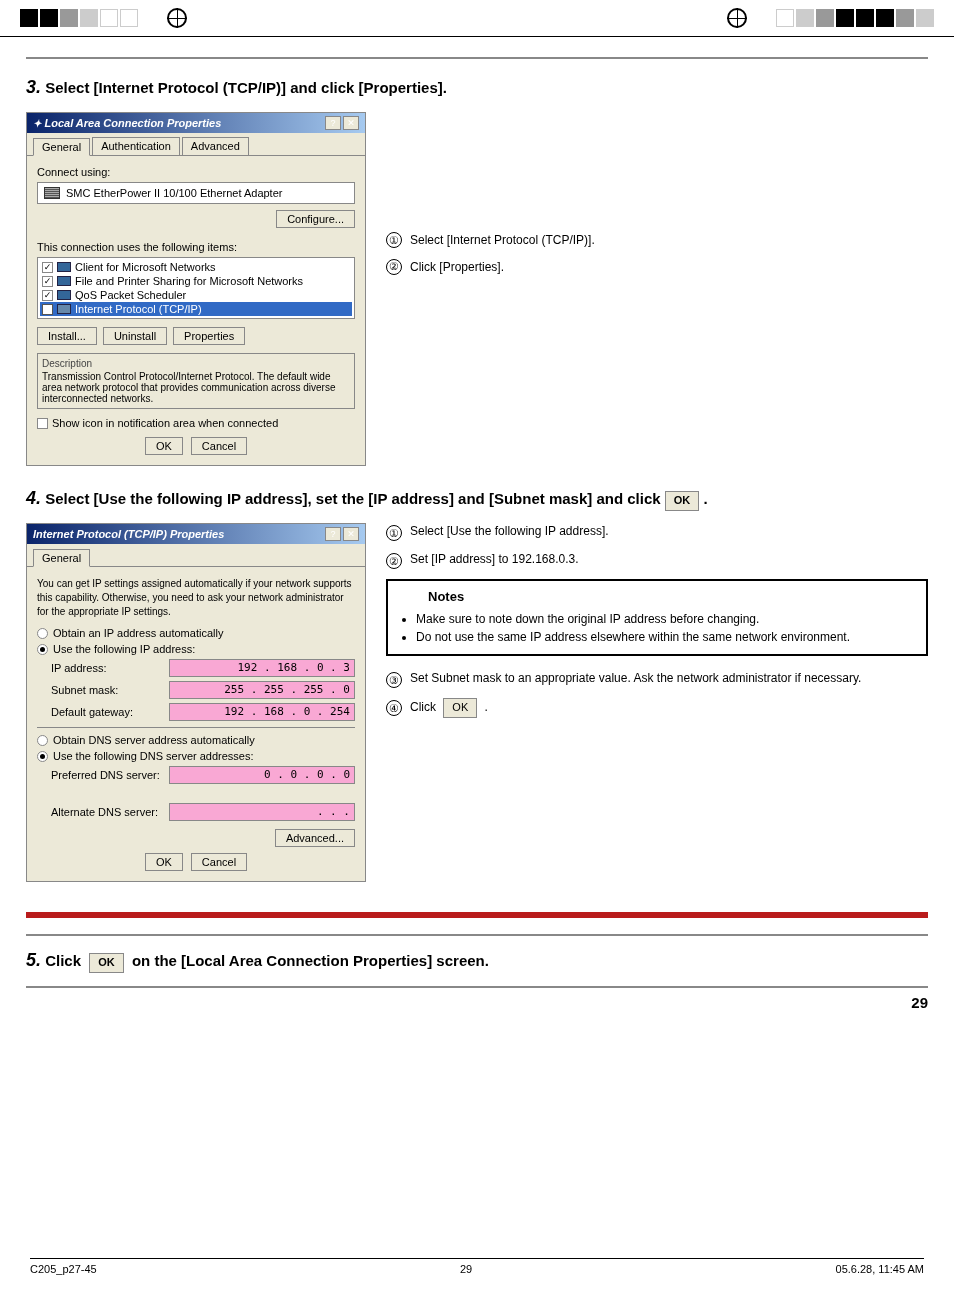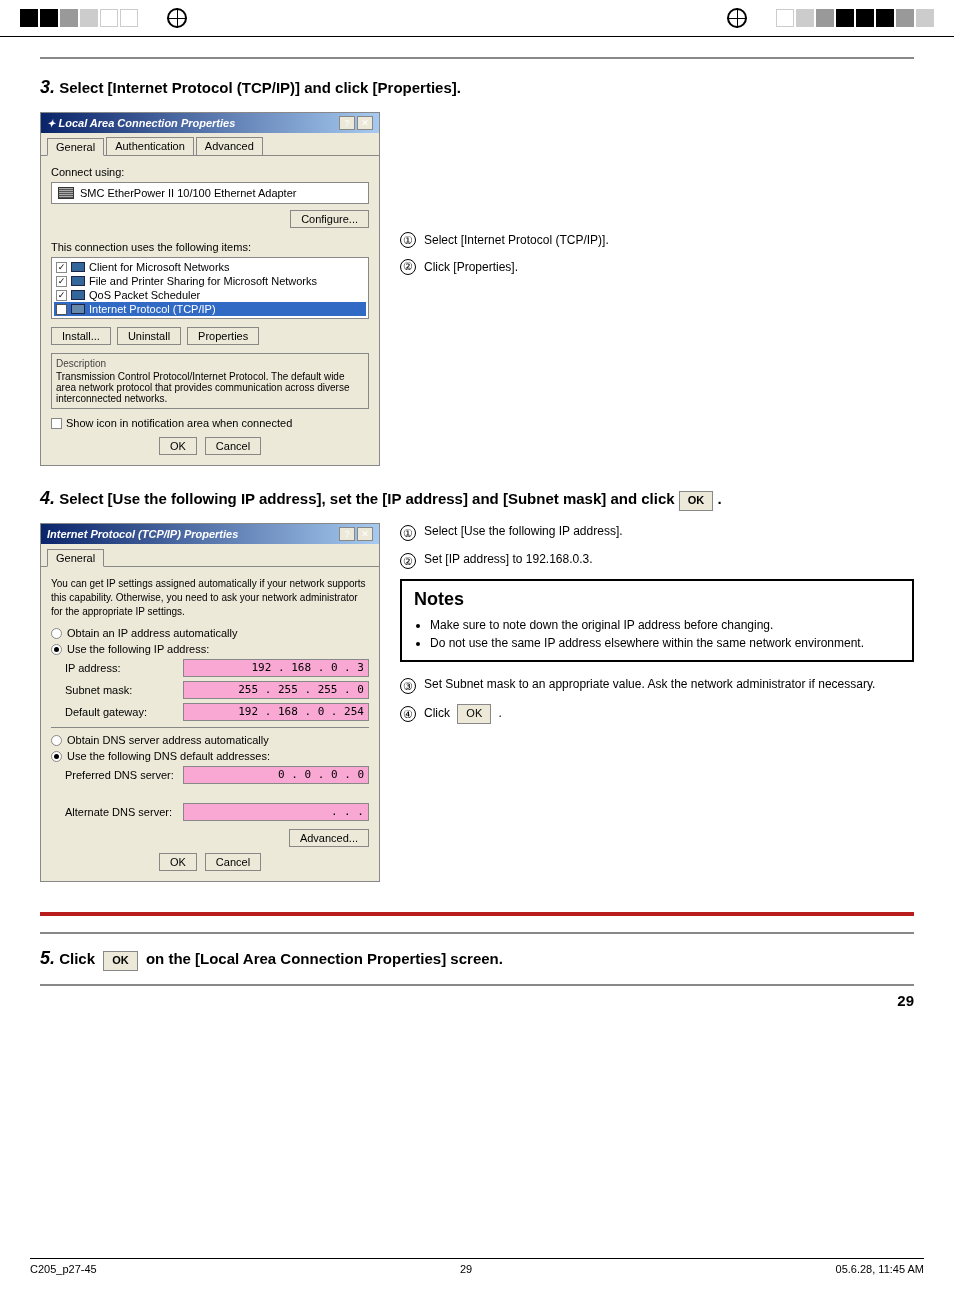--- a/index.html
+++ b/index.html
@@ -45,21 +45,21 @@
     }
     .crosshair-circle::before, .crosshair-circle::after {
       content: '';
       position: absolute;
       background: #000;
     }
     .crosshair-circle::before { width: 1px; height: 20px; left: 8px; top: -2px; }
     .crosshair-circle::after { width: 20px; height: 1px; top: 8px; left: -2px; }
 
     .main-content {
-      padding: 20px 40px;
+      padding: 20px 26px;
     }
 
     
     .step-heading {
       font-size: 15px;
       font-weight: bold;
       margin-bottom: 12px;
       line-height: 1.4;
     }
     .step-num {
@@ -232,22 +232,23 @@
     }
     .callout-text { font-size: 12px; line-height: 1.4; }
 
     .notes-box {
       border: 2px solid #000;
       padding: 8px 12px;
       margin-top: 10px;
     }
     .notes-title {
       font-weight: bold;
-      font-size: 18px;
+      font-size: 13px;
       margin-bottom: 6px;
+      margin-left: 28px;
     }
     .notes-list {
       list-style: disc;
       padding-left: 16px;
       font-size: 12px;
       line-height: 1.5;
     }
 
     
     .win-dialog2 {
@@ -344,21 +345,21 @@
     .inline-ok-btn {
       border: 1px solid #888;
       background: #ece9d8;
       padding: 1px 8px;
       font-size: 11px;
       font-family: 'Tahoma', Arial, sans-serif;
       display: inline-block;
     }
 
     .top-rule { border-top: 2px solid #888; margin-bottom: 16px; }
-    .bottom-rule { border-bottom: 4px solid #b91c1c; margin-top: 16px; padding-bottom: 10px; }
+    .bottom-rule { border-bottom: 6px solid #b91c1c; margin-top: 16px; padding-bottom: 10px; }
   </style>
 </head>
 <body>
 
 <div class="header-bar">
   <div class="checker-block">
     <div class="checker-cell black"></div>
     <div class="checker-cell black"></div>
     <div class="checker-cell gray"></div>
     <div class="checker-cell light"></div>
@@ -519,21 +520,21 @@
               <span class="ip-label">Default gateway:</span>
               <div class="ip-input">192 . 168 . 0 . 254</div>
             </div>
             <div class="separator"></div>
             <div class="radio-row">
               <div class="radio-icon"></div>
               <span>Obtain DNS server address automatically</span>
             </div>
             <div class="radio-row">
               <div class="radio-icon selected"></div>
-              <span>Use the following DNS default addresses:</span>
+              <span>Use the following DNS server addresses:</span>
             </div>
             <div class="dns-grid">
               <span class="ip-label">Preferred DNS server:</span>
               <div class="ip-input">0 . 0 . 0 . 0</div>
               <span class="ip-label">Alternate DNS server:</span>
               <div class="ip-input"> .   .   . </div>
             </div>
             <div style="display:flex;justify-content:flex-end;margin:8px 0 6px;">
               <button class="win-button">Advanced...</button>
             </div>

